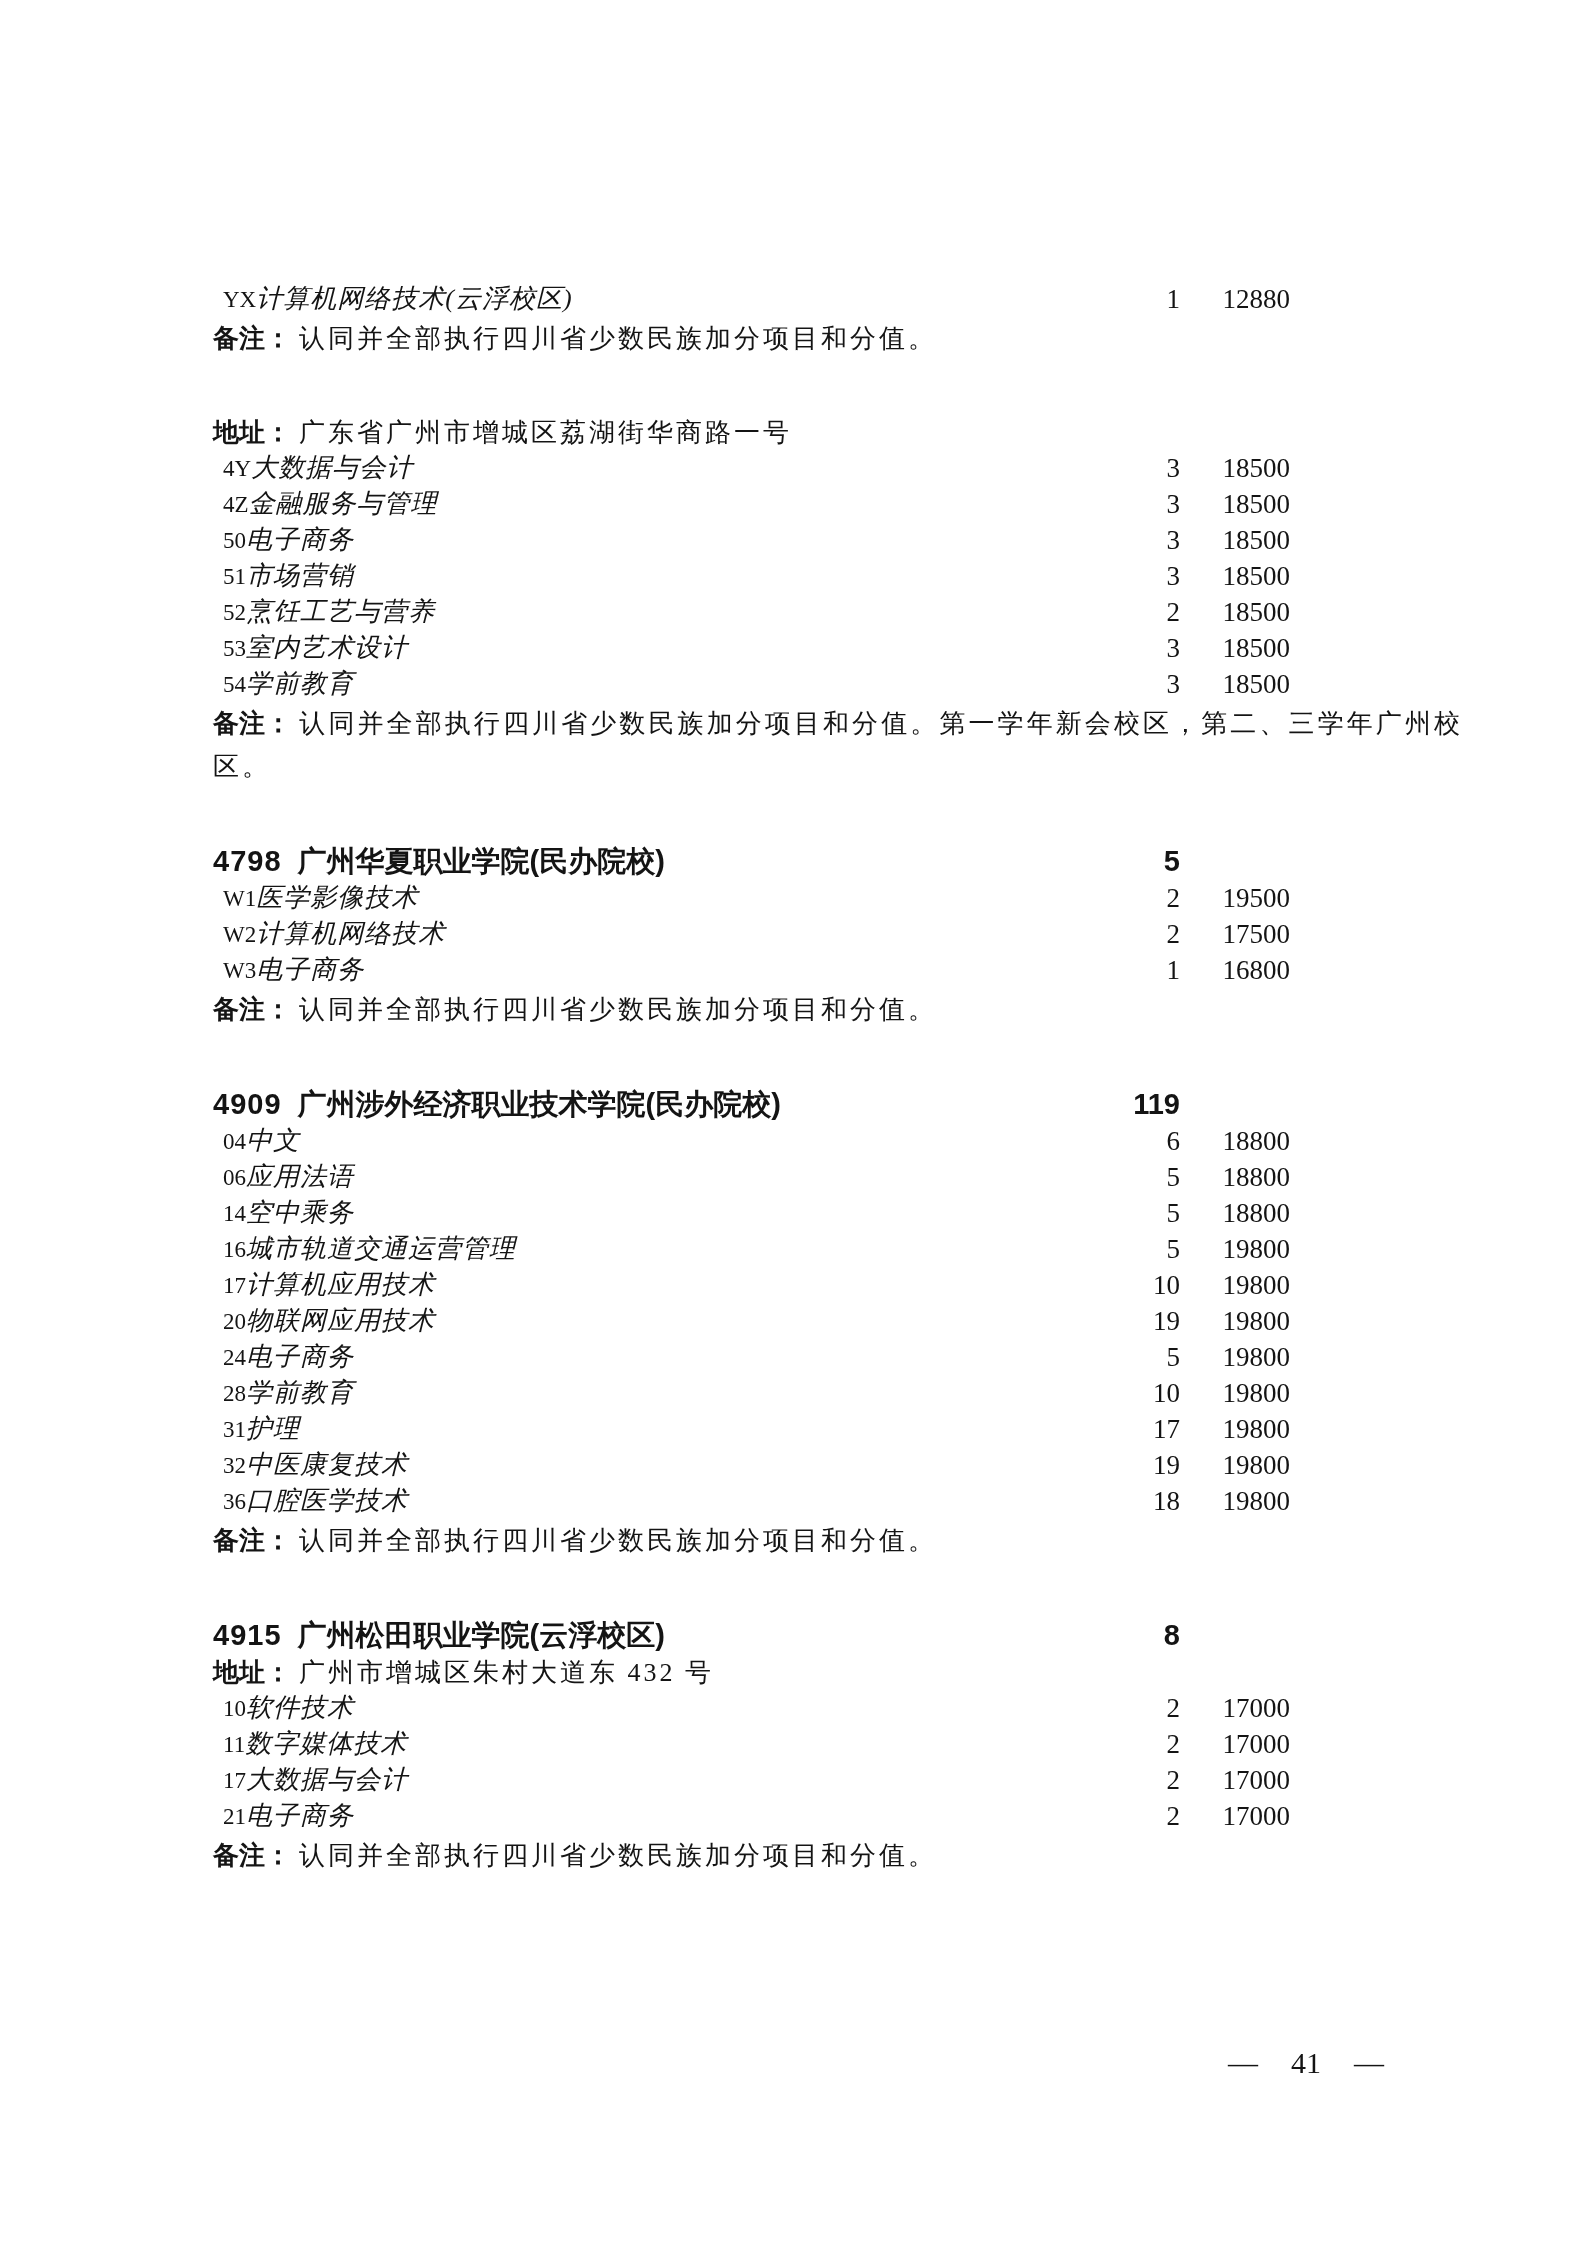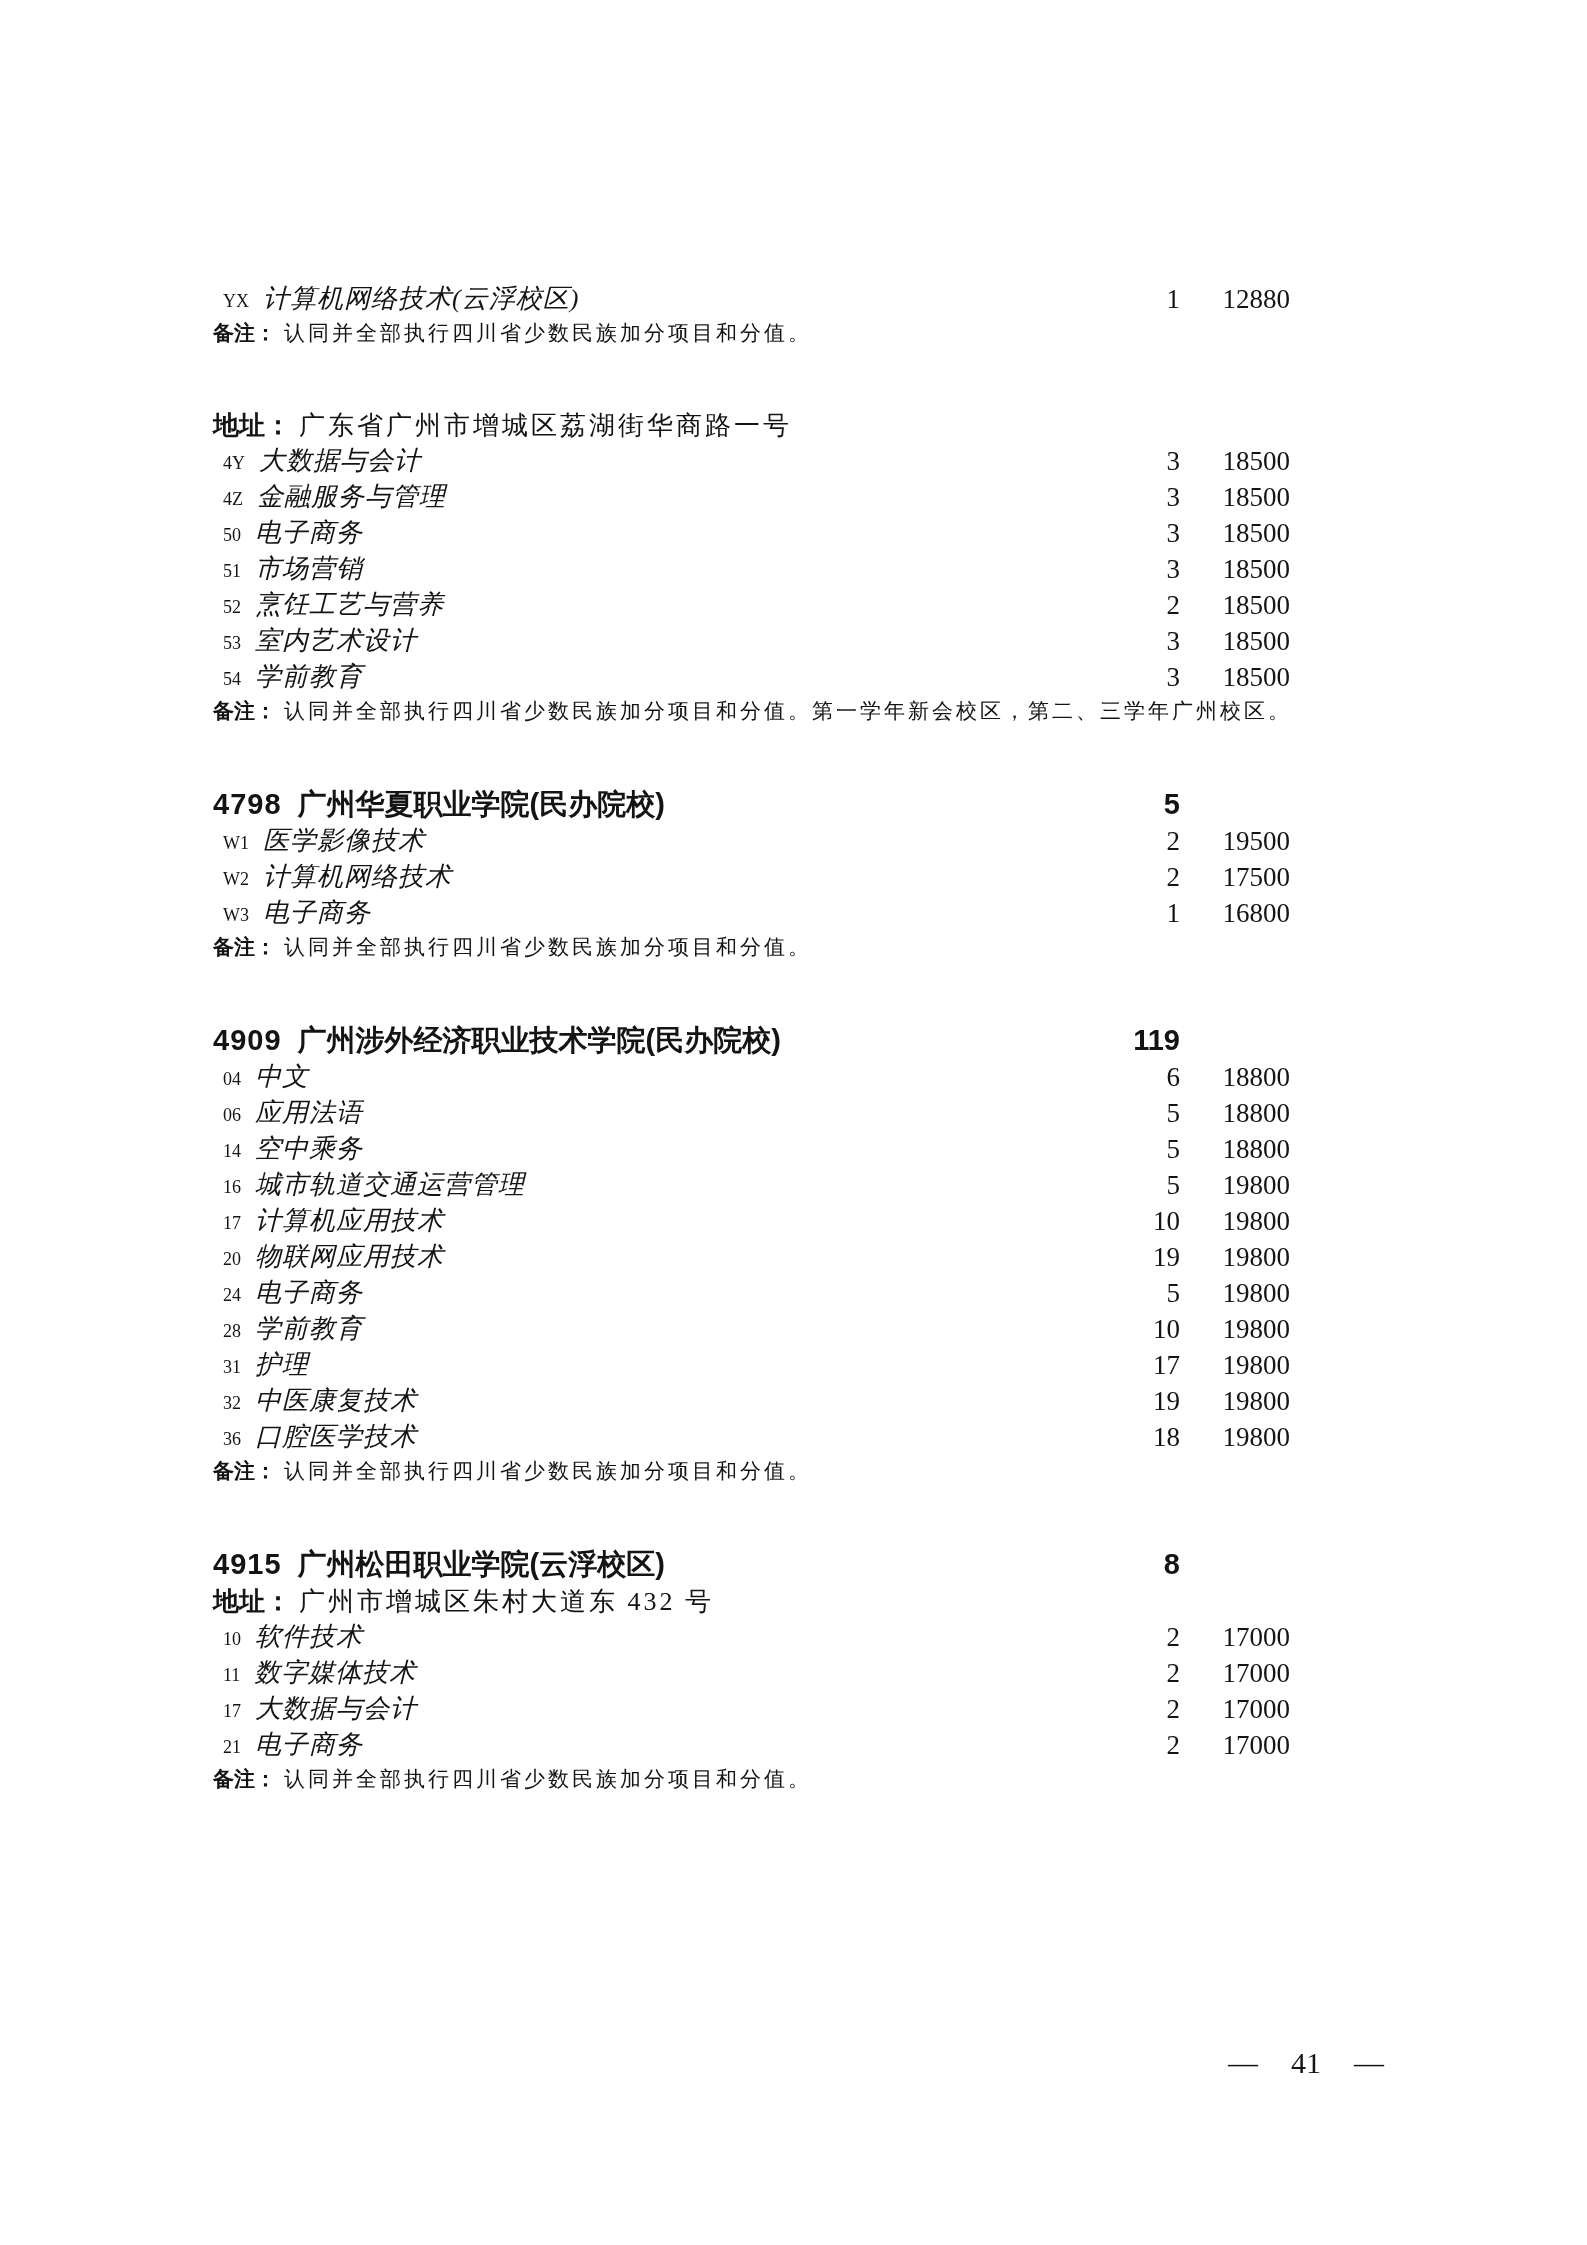--- a/index.html
+++ b/index.html
@@ -6,30 +6,30 @@
   .page{position:relative;width:1587px;height:2245px;background:#ffffff;color:#141414;
         font-family:"Liberation Serif","DejaVu Serif",serif;overflow:hidden;}
   .content{position:absolute;left:213px;top:281px;width:1250px;}
   .line{position:relative;height:36px;line-height:36px;font-size:26px;white-space:nowrap;}
   .heading-line{height:38px;line-height:38px;font-size:29px;font-weight:bold;
         font-family:"Liberation Sans","DejaVu Sans",sans-serif;}
   .scode{margin-right:16px;letter-spacing:1px;}
   .label{font-family:"Liberation Sans","DejaVu Sans",sans-serif;font-weight:bold;margin-right:8px;}
   .addr-value{letter-spacing:3px;}
   .major-row{padding-left:10px;}
-  .mcode{margin-right:14px;font-size:18px;}
+  .mcode{font-size:23px;}
   .mname{letter-spacing:1px;font-style:italic;}
   .num{position:absolute;top:0;text-align:right;font-size:27px;
         font-family:"Liberation Serif","DejaVu Serif",serif;}
   .count{left:817px;width:150px;}
   .fee{left:927px;width:150px;}
   .total{left:817px;width:150px;font-family:"Liberation Sans","DejaVu Sans",sans-serif;
         font-weight:bold;font-size:29px;}
-  .remark-line{position:relative;min-height:36px;height:auto;line-height:32px;
-        font-size:21px;white-space:normal;text-align:justify;}
+  .remark-line{position:relative;min-height:36px;height:auto;line-height:43px;
+        font-size:26px;white-space:normal;text-align:justify;}
   .remark-text{letter-spacing:3px;}
   .school{margin-top:54px;}
   .page-num{position:absolute;top:2046px;left:1228px;width:156px;display:flex;
         justify-content:space-between;align-items:center;font-size:30px;
         font-family:"Liberation Serif","DejaVu Serif",serif;color:#141414;}
 </style>
 </head>
 <body>
 
 <div class="page">

